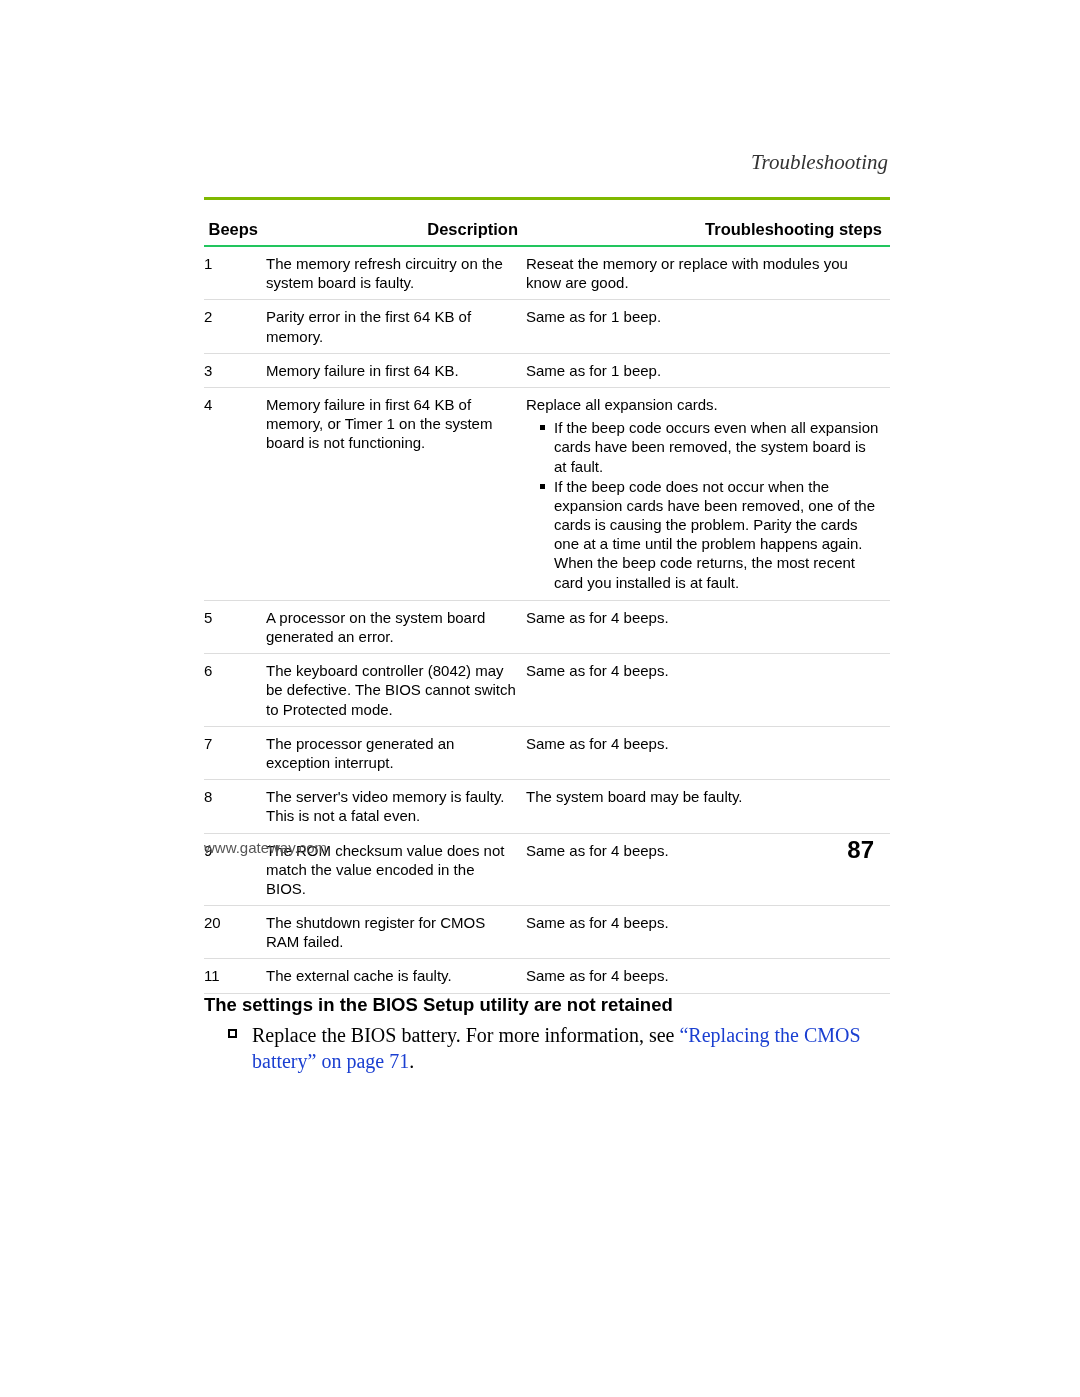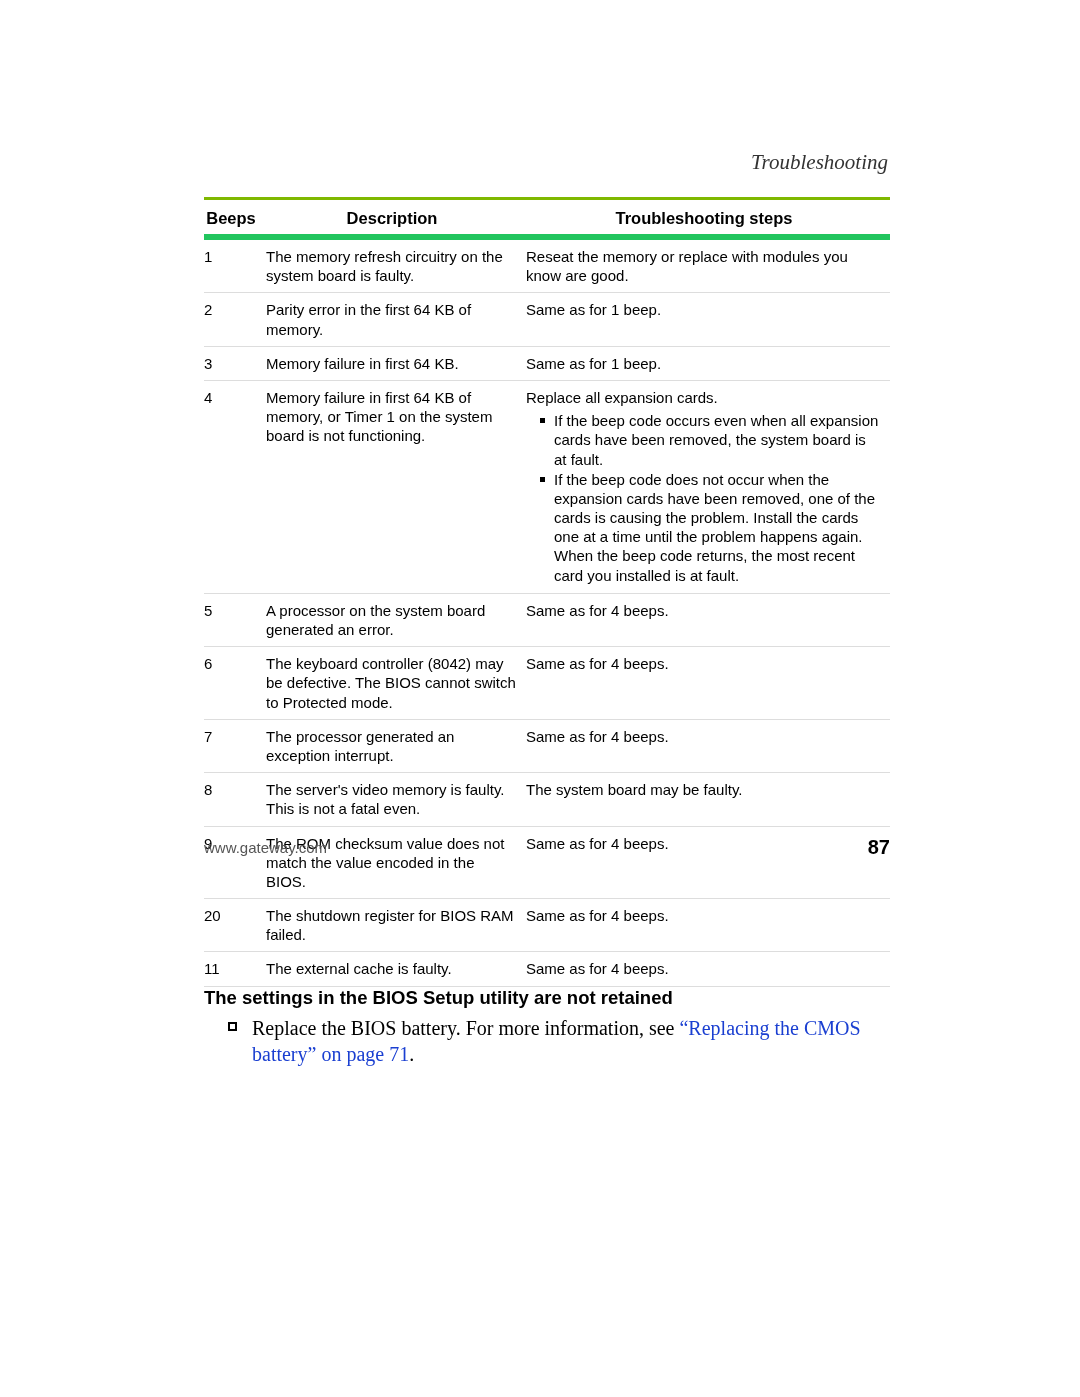--- a/index.html
+++ b/index.html
@@ -32,25 +32,25 @@
     border: none;
     border-top: 3px solid #7fb800;
     margin: 0;
   }
   table.beeps {
     width: 100%;
     border-collapse: collapse;
     font-size: 16.5px;
   }
   table.beeps thead th {
-    text-align: center;
+    text-align: right;
     font-family: Arial, Helvetica, sans-serif;
     font-weight: bold;
-    padding: 9px 8px 6px 0;
-    border-bottom: 6px solid #22c55e;
+    padding: 20px 8px 6px 0;
+    border-bottom: 2px solid #22c55e;
     vertical-align: bottom;
   }
   table.beeps tbody td {
     vertical-align: top;
     padding: 7px 10px 7px 0;
     border-bottom: 1px solid #ddd;
     line-height: 1.28;
     font-family: Arial, Helvetica, sans-serif;
   }
   col.col-beeps { width: 62px; }
@@ -128,25 +128,25 @@
     font-size: 16px;
   }
   .footer-url {
     text-align: left;
     color: #555;
     font-family: Arial, Helvetica, sans-serif;
     font-size: 15px;
   }
   .footer-page {
     position: absolute;
-    right: 0;
+    right: 16px;
     top: -3px;
     font-family: Arial, Helvetica, sans-serif;
     font-weight: bold;
-    font-size: 20px;
+    font-size: 24px;
   }
 </style>
 </head>
 <body>
 
 <div class="page">
   <div class="section-label">Troubleshooting</div>
   <hr class="rule-green">
 
   <table class="beeps">
@@ -178,21 +178,21 @@
           <td class="cell-desc">Memory failure in first 64 KB.</td>
           <td class="cell-steps">Same as for 1 beep.</td>
         </tr>
         <tr>
           <td class="cell-beeps">4</td>
           <td class="cell-desc">Memory failure in first 64 KB of memory, or Timer 1 on the system board is not functioning.</td>
           <td class="cell-steps">
             <p class="steps-lead">Replace all expansion cards.</p>
             <ul class="steps-list">
               <li>If the beep code occurs even when all expansion cards have been removed, the system board is at fault.</li>
-              <li>If the beep code does not occur when the expansion cards have been removed, one of the cards is causing the problem. Install the cards one at a time until the problem happens again. When the beep code returns, the most recent card you installed is at fault.</li>
+              <li>If the beep code does not occur when the expansion cards have been removed, one of the cards is causing the problem. Parity the cards one at a time until the problem happens again. When the beep code returns, the most recent card you installed is at fault.</li>
             </ul>
           </td>
         </tr>
         <tr>
           <td class="cell-beeps">5</td>
           <td class="cell-desc">A processor on the system board generated an error.</td>
           <td class="cell-steps">Same as for 4 beeps.</td>
         </tr>
         <tr>
           <td class="cell-beeps">6</td>
@@ -209,21 +209,21 @@
           <td class="cell-desc">The server's video memory is faulty. This is not a fatal even.</td>
           <td class="cell-steps">The system board may be faulty.</td>
         </tr>
         <tr>
           <td class="cell-beeps">9</td>
           <td class="cell-desc">The ROM checksum value does not match the value encoded in the BIOS.</td>
           <td class="cell-steps">Same as for 4 beeps.</td>
         </tr>
         <tr>
           <td class="cell-beeps">20</td>
-          <td class="cell-desc">The shutdown register for BIOS RAM failed.</td>
+          <td class="cell-desc">The shutdown register for CMOS RAM failed.</td>
           <td class="cell-steps">Same as for 4 beeps.</td>
         </tr>
         <tr>
           <td class="cell-beeps">11</td>
           <td class="cell-desc">The external cache is faulty.</td>
           <td class="cell-steps">Same as for 4 beeps.</td>
         </tr>
       </tbody>
   </table>
 

